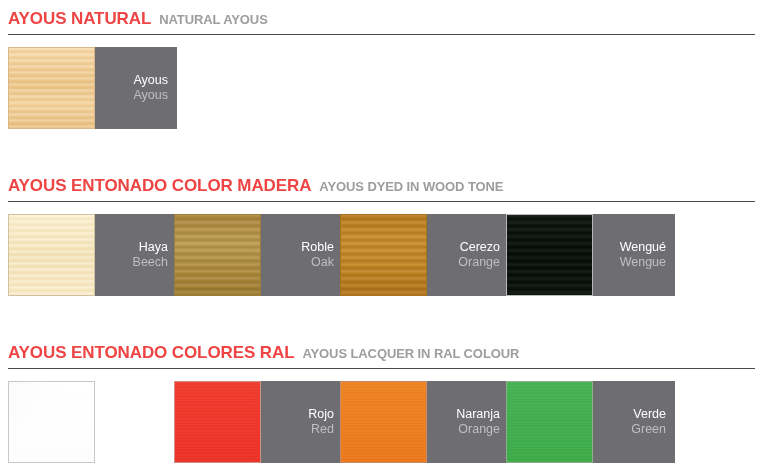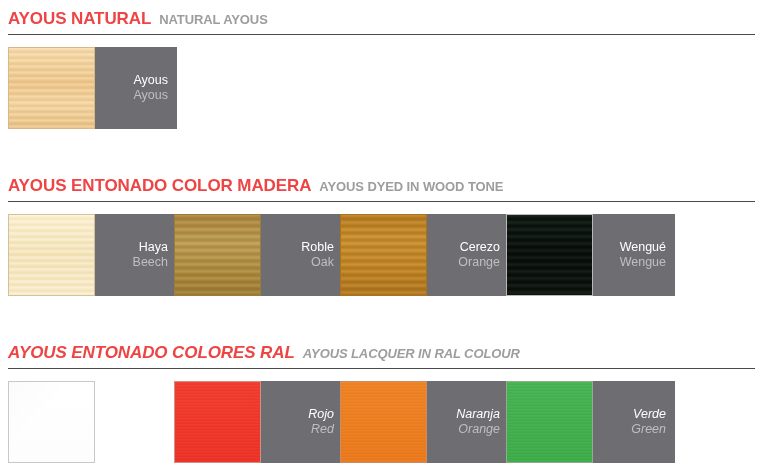--- a/index.html
+++ b/index.html
@@ -250,21 +250,21 @@
         <div class="swatch-chip grain-wengue"></div>
         <div class="swatch-label">
           <span class="label-es">Wengué</span>
           <span class="label-en">Wengue</span>
         </div>
       </div>
 
     </div>
   </div>
 
-  <div class="section" style="margin-top:38px;font-style:italic;">
+  <div class="section" style="margin-top:38px;">
     <div class="section-header">
       <span class="section-title-es">AYOUS ENTONADO COLORES RAL</span>
       <span class="section-title-en">AYOUS LACQUER IN RAL COLOUR</span>
     </div>
     <div class="section-rule"></div>
     <div class="swatch-row">
 
       <div class="swatch-pair">
         <div class="swatch-chip flat-blanco"></div>
       </div>

